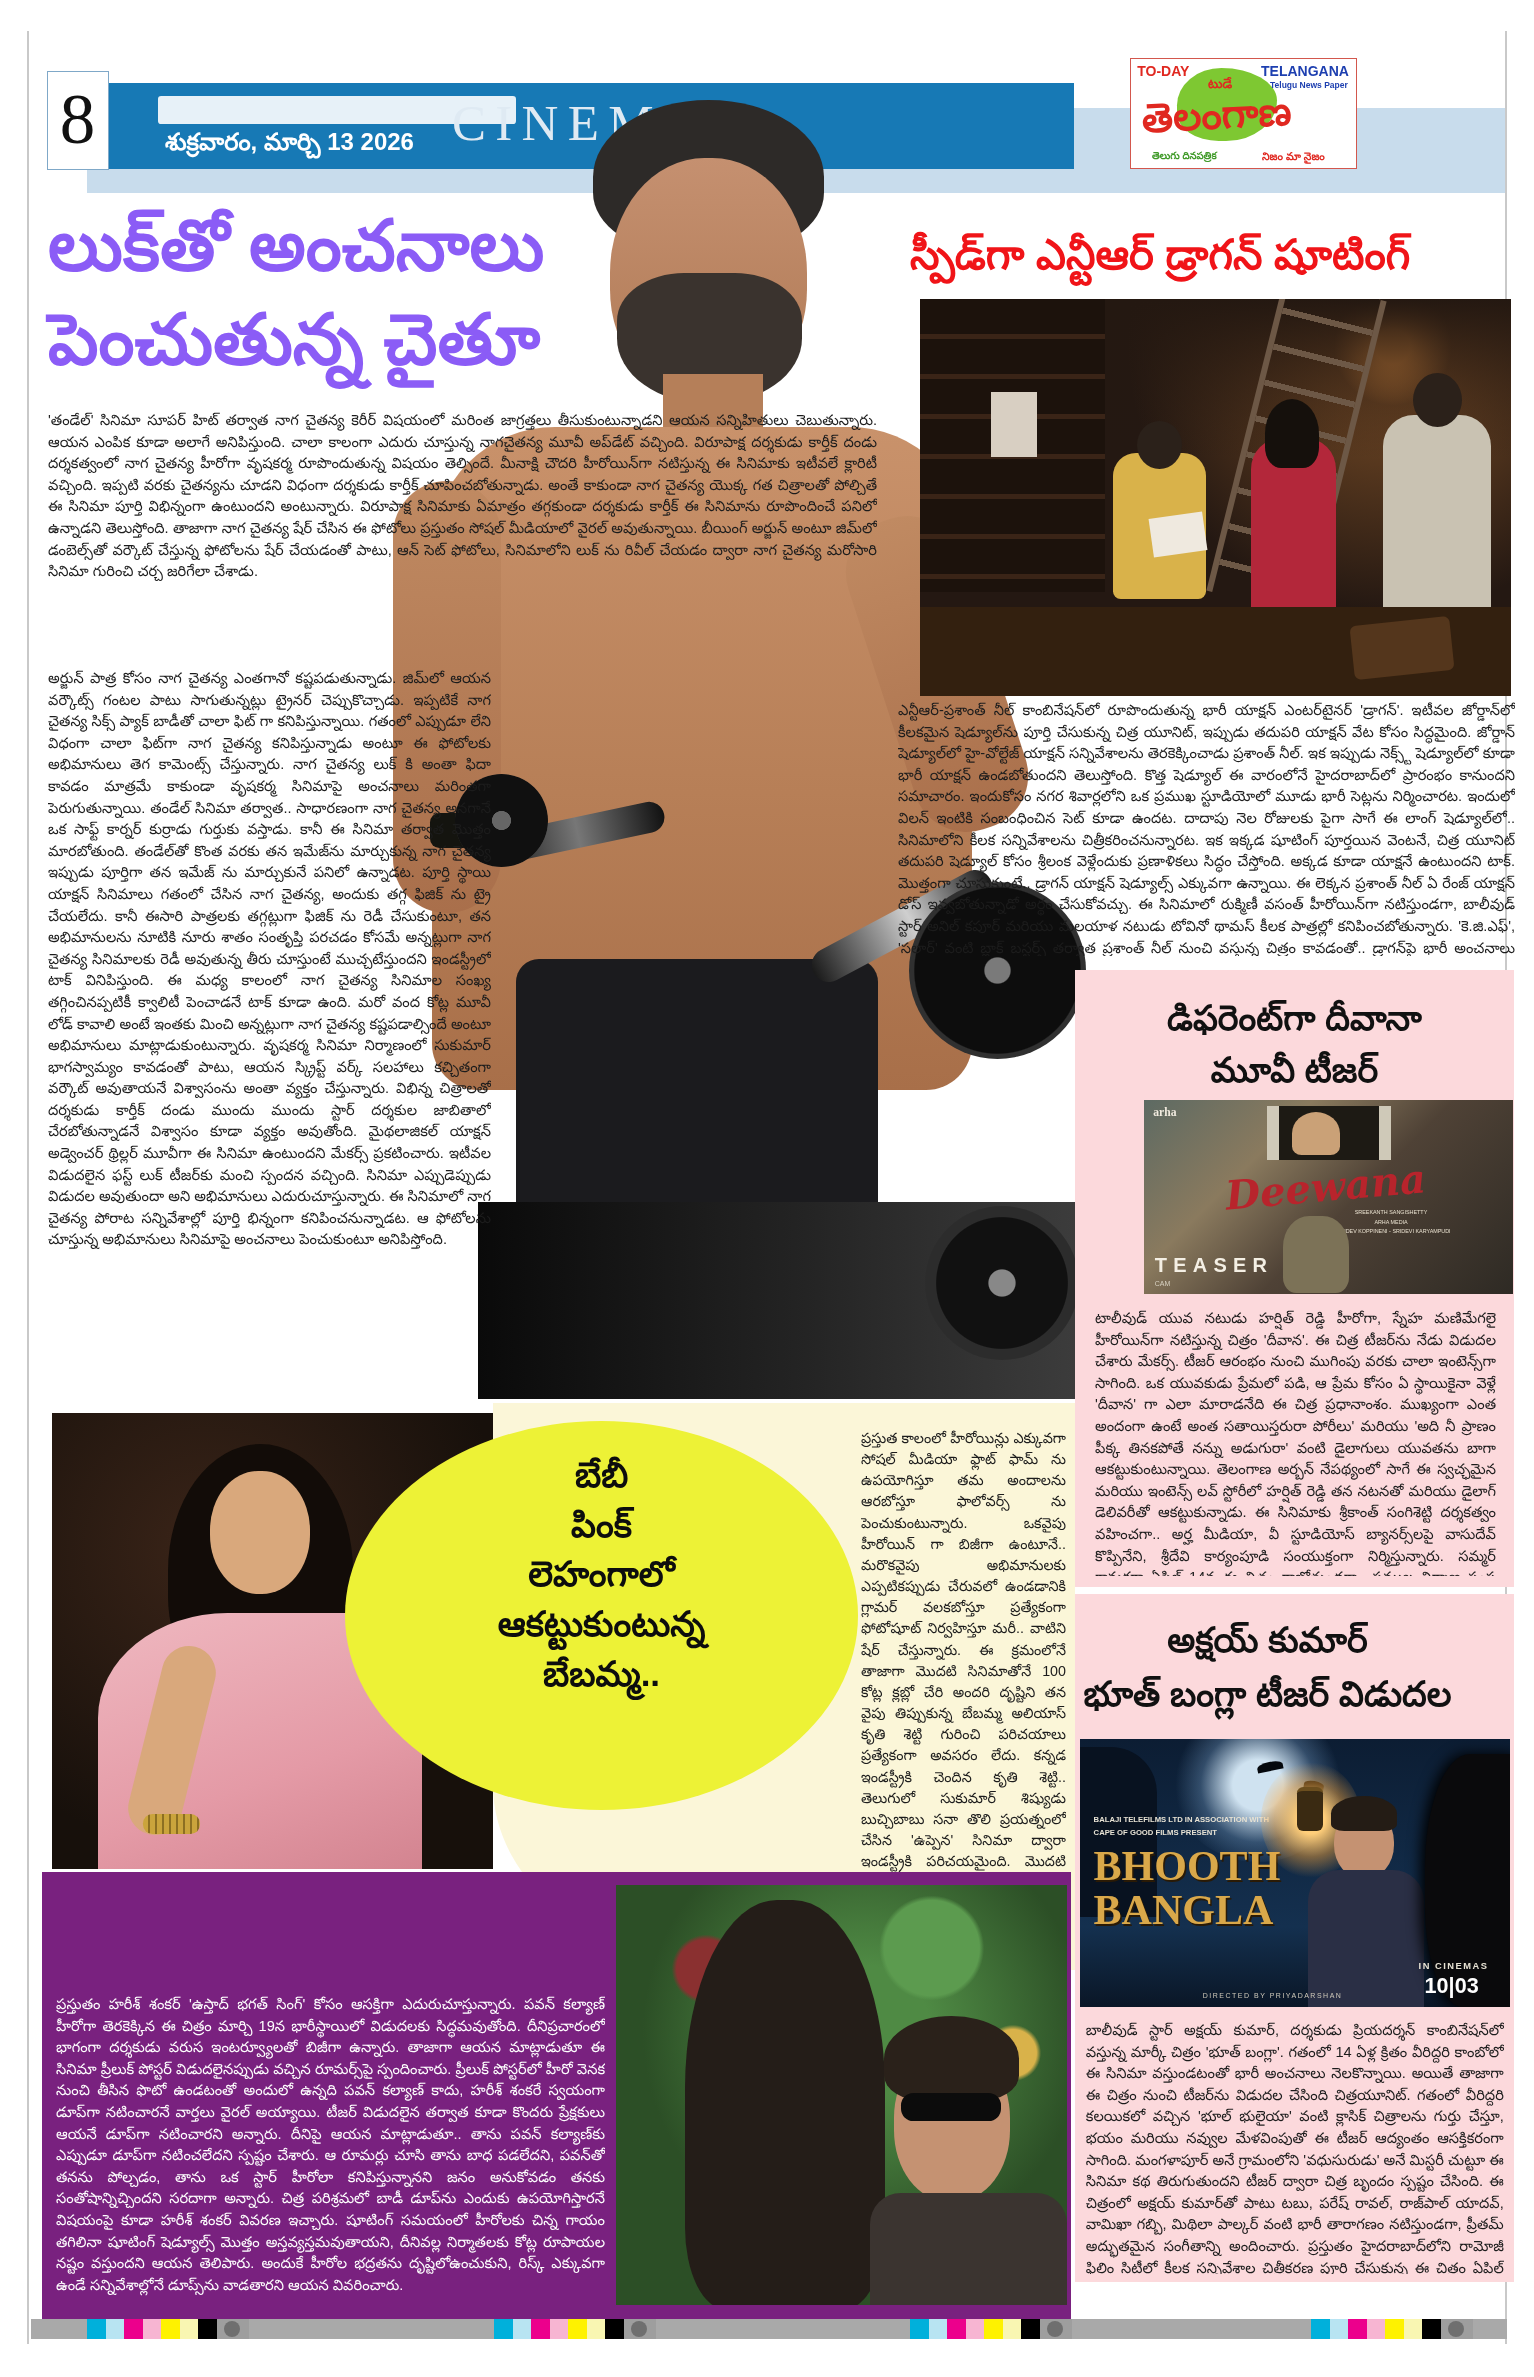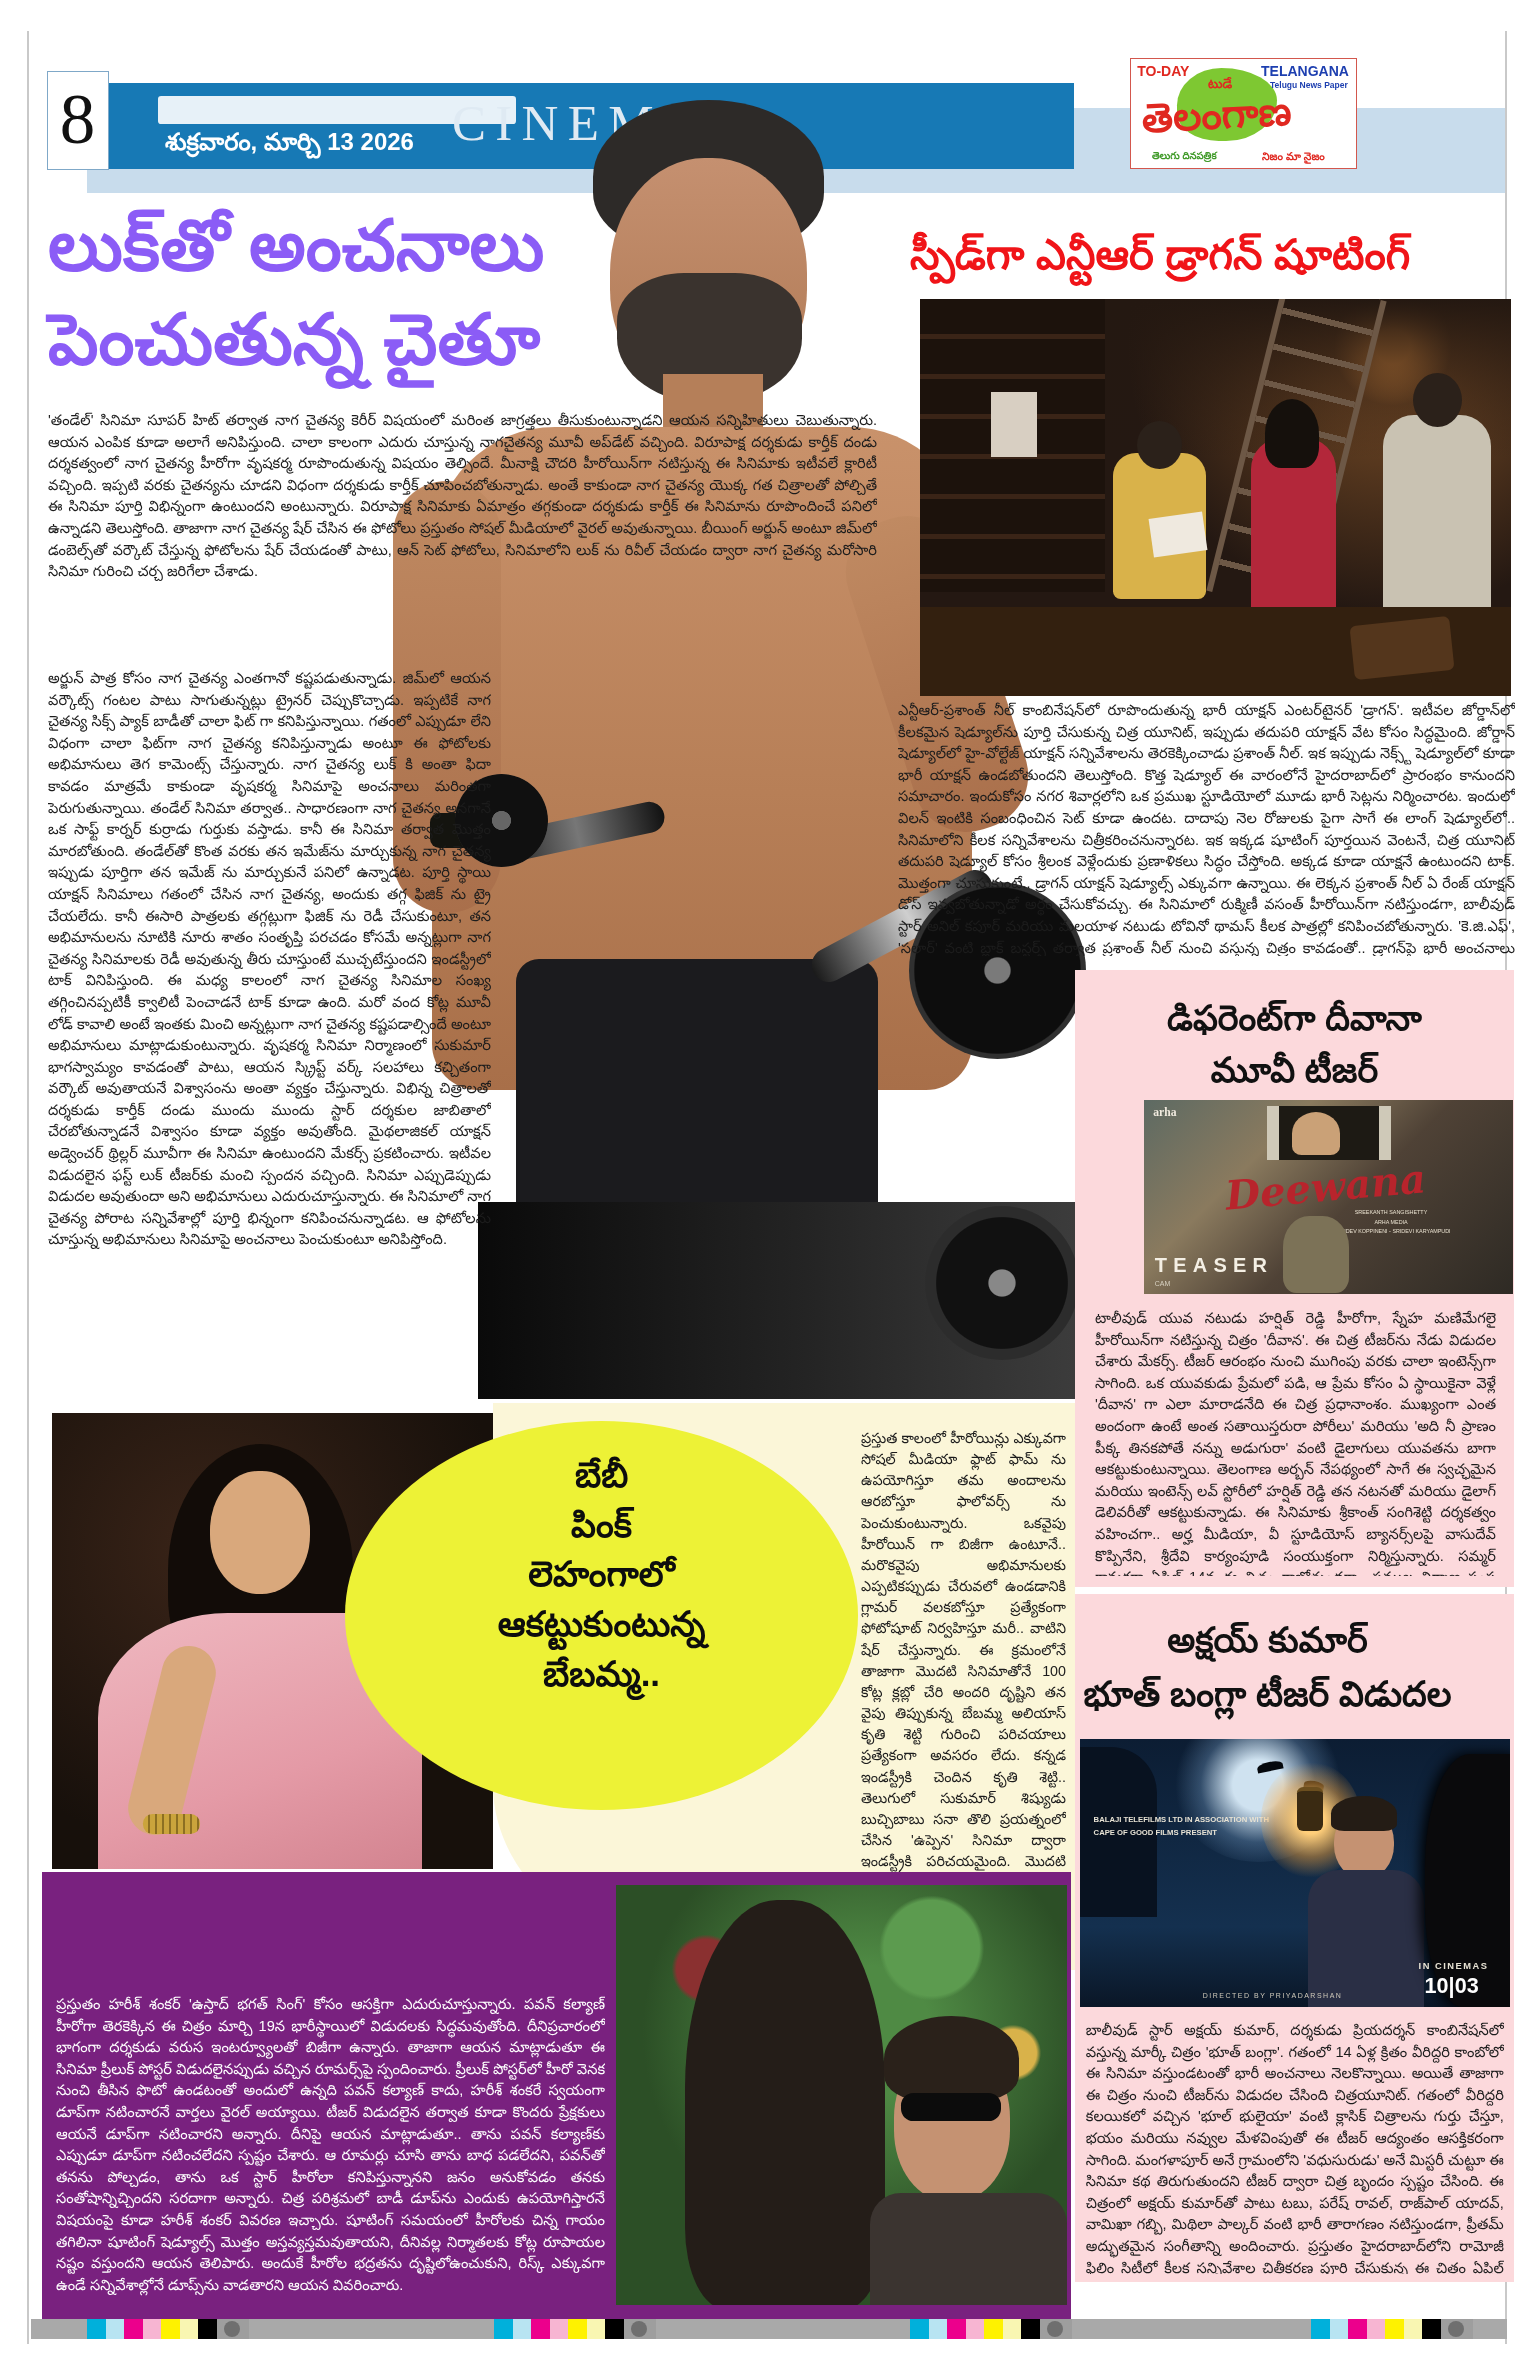--- a/index.html
+++ b/index.html
@@ -147,20 +147,22 @@
 <div class="abs" style="left:1075px;top:1594px;width:439px;height:688px;background:#fcd9dc;">
   <div class="abs hl pre" style="left:0;top:18.5px;width:385px;text-align:center;font-size:35px;line-height:1.55;color:#111;">అక్షయ్ కుమార్
 భూత్ బంగ్లా టీజర్ విడుదల</div>
   <div class="abs" style="left:4.6px;top:145px;width:430px;height:268px;background:linear-gradient(180deg,#0c1d33 0%,#14304f 70%,#0a1626 100%);overflow:hidden;">
     <div class="shape" style="left:93px;top:-31px;width:170px;height:154px;background:radial-gradient(circle,#cfe2f0 0 22%,rgba(120,160,200,.35) 50%,transparent 72%);border-radius:50%;"></div>
     <div class="shape" style="left:-7.7px;top:7.7px;width:85px;height:170px;background:#081220;border-radius:9.3px 46px 0 0;"></div>
     <div class="shape" style="left:177px;top:23px;width:26px;height:9.3px;background:#05080d;border-radius:50% 50% 0 0;transform:rotate(-12deg);"></div>
     <div class="shape" style="left:224px;top:42px;width:20px;height:7.7px;background:#05080d;border-radius:50% 50% 0 0;transform:rotate(10deg);"></div>
     <div class="abs hl pre" style="left:14px;top:74px;width:200px;font-size:7.7px;line-height:1.7;color:#e7e2d4;">BALAJI TELEFILMS LTD IN ASSOCIATION WITH
 CAPE OF GOOD FILMS PRESENT</div>
+    <div class="abs hl pre" style="left:14px;top:105px;width:200px;font-family:'Liberation Serif',serif;font-size:42px;line-height:1.05;color:#d9a84a;text-shadow:1.5px 1.5px 0 #2a1a05;">BHOOTH
+BANGLA</div>
     <div class="shape" style="left:181px;top:23px;width:100px;height:116px;background:radial-gradient(circle,#ffce7a 0 18%,rgba(255,170,60,.45) 48%,transparent 75%);border-radius:50%;"></div>
     <div class="shape" style="left:217px;top:48px;width:26px;height:40px;background:#3a2a12;border-radius:6.2px;border-top:4.6px solid #6b4e1e;"></div>
     <div class="shape" style="left:254px;top:69px;width:60px;height:71px;background:#c59272;border-radius:48%;"></div>
     <div class="shape" style="left:251px;top:57px;width:66px;height:35px;background:#241c15;border-radius:50% 50% 20% 20%;"></div>
     <div class="shape" style="left:228px;top:131px;width:116px;height:139px;background:#2a2f45;border-radius:31px 31px 0 0;"></div>
     <div class="shape" style="left:345px;top:15.4px;width:100px;height:254px;background:#0a0a0c;border-radius:45% 10% 20% 40%;box-shadow:-4.6px 0 14px #000;"></div>
     <div class="abs hl" style="left:339px;top:222px;font-size:9.3px;letter-spacing:1.5px;color:#e7e2d4;">IN CINEMAS</div>
     <div class="abs hl" style="left:345px;top:234px;font-size:21.6px;color:#ffffff;">10|03</div>
     <div class="abs" style="left:93px;top:253px;width:200px;text-align:center;font-size:7px;letter-spacing:1.5px;color:#cfc9ba;">DIRECTED BY PRIYADARSHAN</div>
   </div>

